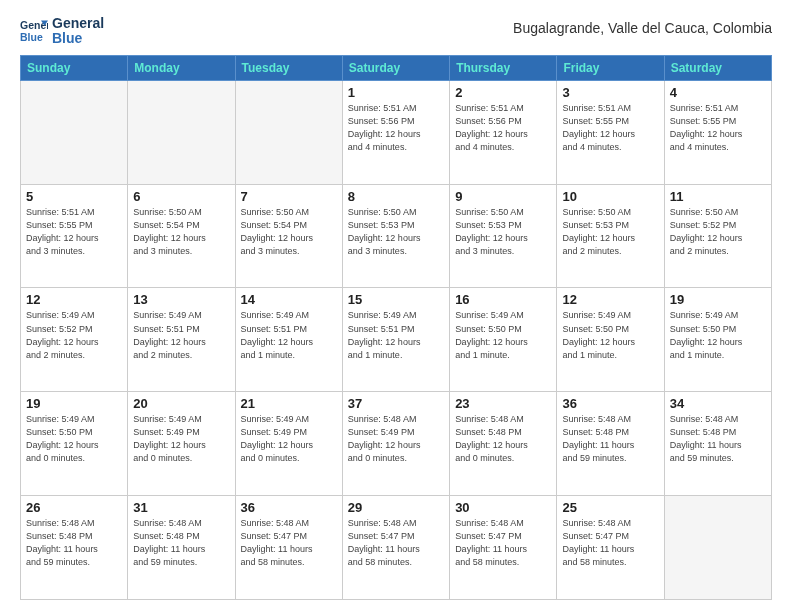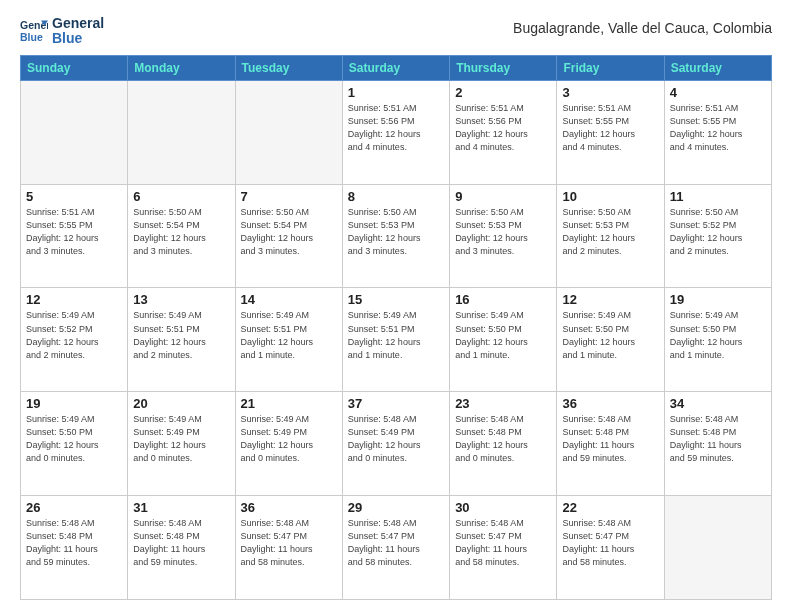--- a/index.html
+++ b/index.html
@@ -337,21 +337,21 @@
 and 58 minutes.</div>
           </td>
           <td>
             <span class="day-num">30</span>
             <div class="day-info" style="white-space: pre-line;">Sunrise: 5:48 AM
 Sunset: 5:47 PM
 Daylight: 11 hours
 and 58 minutes.</div>
           </td>
           <td>
-            <span class="day-num">22</span>
+            <span class="day-num">25</span>
             <div class="day-info" style="white-space: pre-line;">Sunrise: 5:48 AM
 Sunset: 5:47 PM
 Daylight: 11 hours
 and 58 minutes.</div>
           </td>
           <td class="empty"></td>
         </tr>
       </tbody>
   </table>
 </div>

